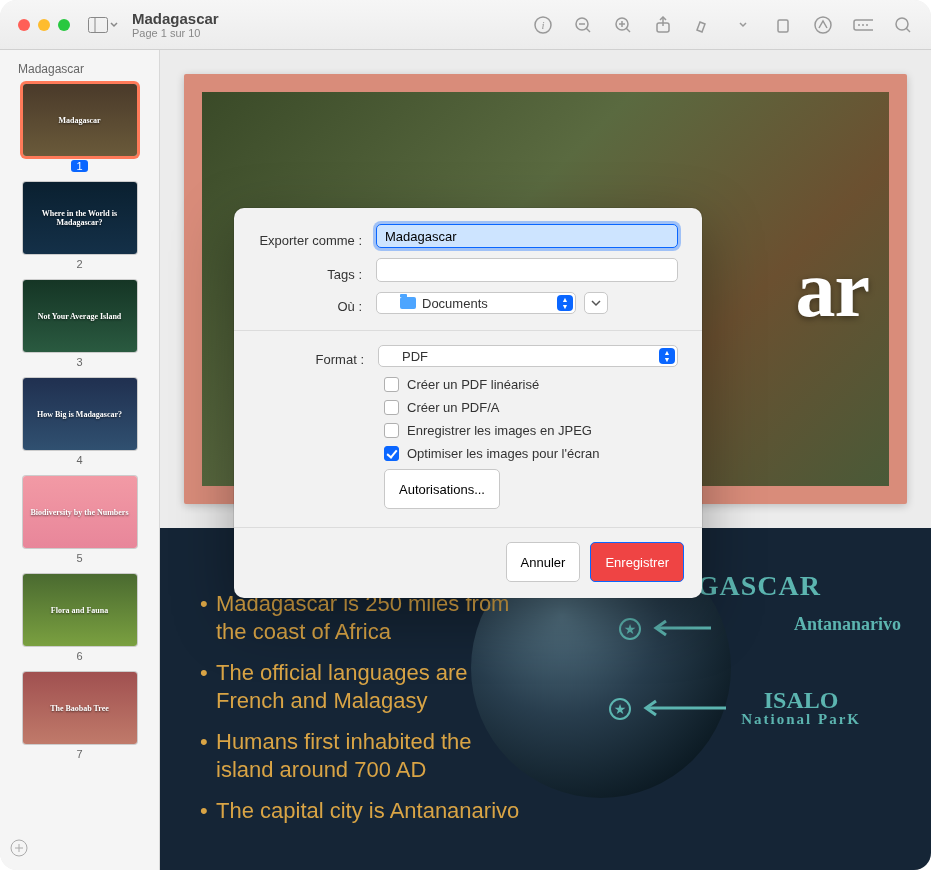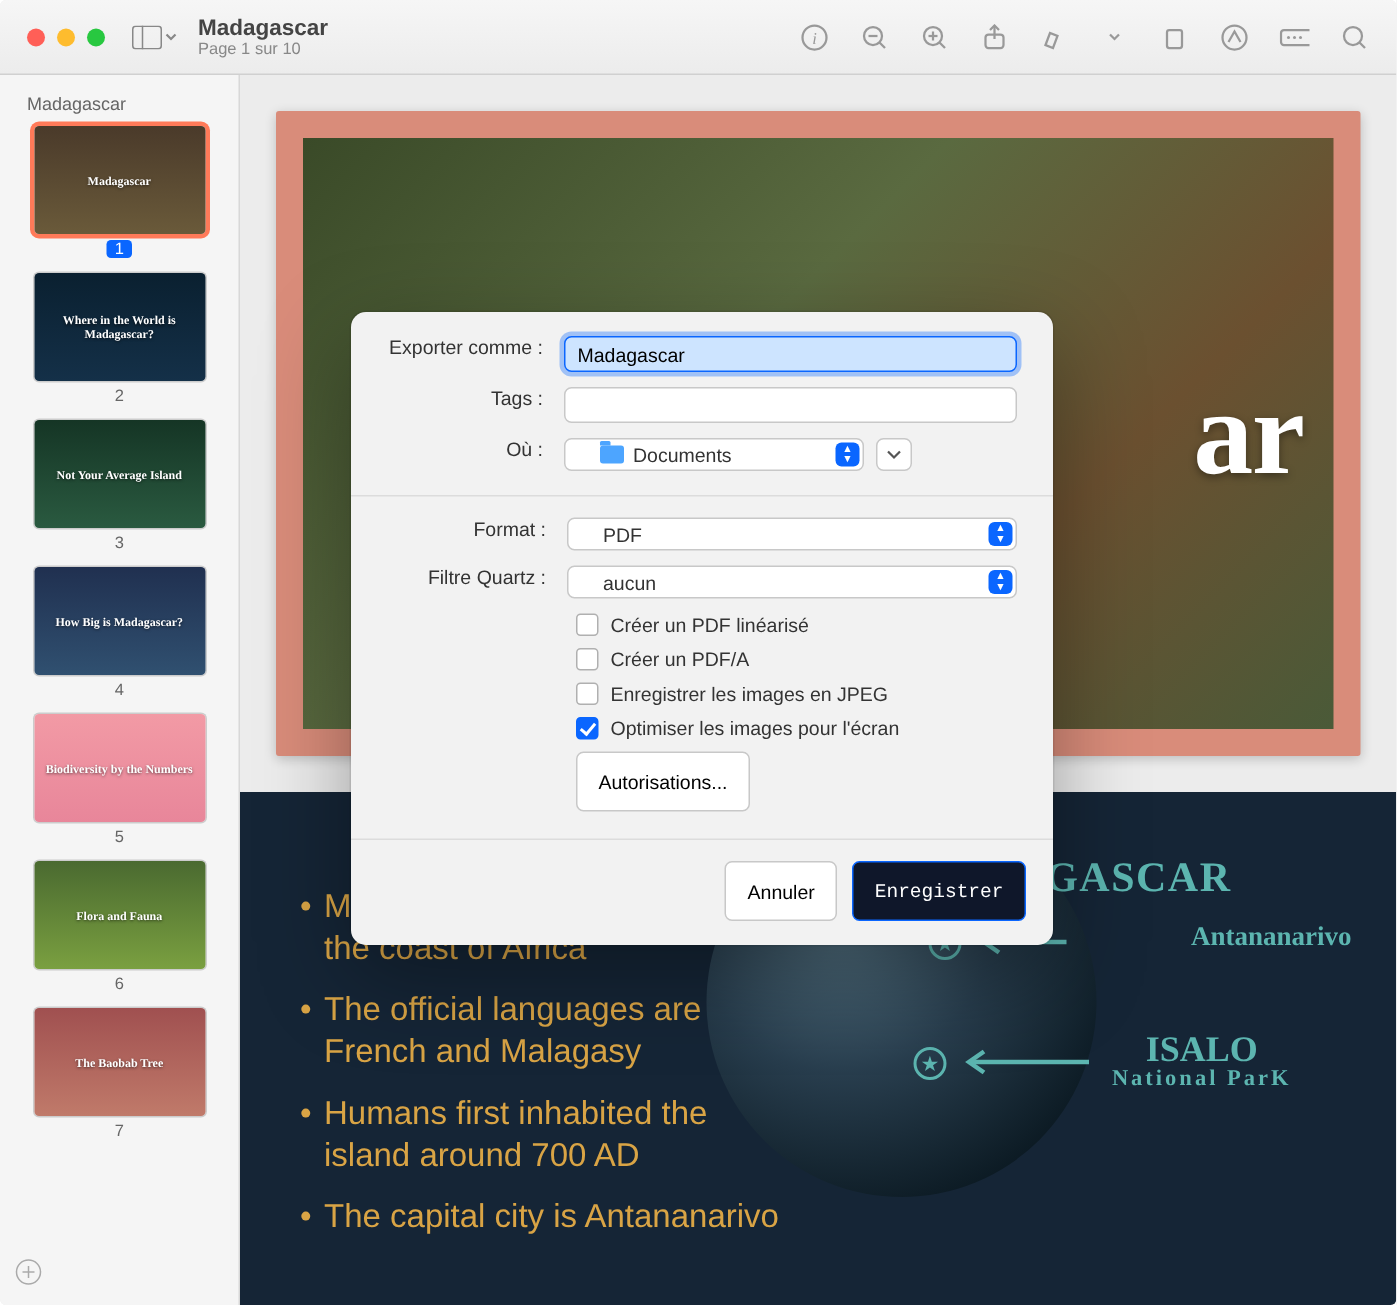--- a/index.html
+++ b/index.html
@@ -1,17 +1,17 @@
 <!DOCTYPE html>
 <html><head>
 <meta charset="utf-8">
 <style>
   * { box-sizing: border-box; margin: 0; padding: 0; }
   body { font-family: -apple-system, BlinkMacSystemFont, "Segoe UI", Helvetica, Arial, sans-serif; background: #fff; width: 931px; height: 870px; overflow: hidden; }
-  .window { width: 931px; height: 870px; background: #ececec; border-radius: 4px; overflow: hidden; display: flex; flex-direction: column; position: relative; }
+  .window { width: 931px; height: 870px; background: #ececec; border-radius: 17px; overflow: hidden; display: flex; flex-direction: column; position: relative; }
   .titlebar { height: 50px; display: flex; align-items: center; padding: 0 18px; background: linear-gradient(#f6f6f6,#ececec); border-bottom: 1px solid #d0d0d0; }
   .traffic { display: flex; gap: 8px; }
   .traffic span { width: 12px; height: 12px; border-radius: 50%; display: inline-block; }
   .tr-close { background: #ff5f57; }
   .tr-min { background: #febc2e; }
   .tr-max { background: #28c840; }
   .sidebar-toggle { margin-left: 18px; color: #808080; display:flex; align-items:center; gap:2px; }
   .doc-title { margin-left: 14px; }
   .doc-title .t1 { font-weight: 600; font-size: 15px; color: #444; }
   .doc-title .t2 { font-size: 11px; color: #888; }
@@ -39,36 +39,36 @@
   .globe { position:absolute; right:200px; top:10px; width:260px; height:260px; border-radius:50%; background: radial-gradient(circle at 35% 30%, #5a7a8a 0%, #2a4050 40%, #0a1820 80%); opacity:0.9; }
   .annot { position:absolute; font-family: "Brush Script MT","Comic Sans MS",cursive; font-size:24px; color:#5cb5b0; font-weight:bold; }
   .annot1 { right:110px; top:42px; font-size:28px; letter-spacing:1px; }
   .annot2 { right:30px; top:86px; font-size:18px; }
   .annot3 { right:70px; top:160px; font-size:24px; text-align:center; line-height:1; }
   .annot3 .sub { display:block; font-size:15px; letter-spacing:2px; }
   .arrow { stroke:#5cb5b0; stroke-width:3; fill:none; }
   .star { position:absolute; width:22px; height:22px; border:2px solid #5cb5b0; border-radius:50%; display:flex; align-items:center; justify-content:center; color:#5cb5b0; font-size:14px; }
   .modal { position:absolute; left:234px; top:208px; width:468px; background:#f2f2f2; border-radius:10px; box-shadow: 0 20px 60px rgba(0,0,0,0.35), 0 0 0 1px rgba(0,0,0,0.08); font-size:13px; color:#333; overflow:hidden; }
   .modal-section { padding:16px 24px; }
-  .modal-row { display:flex; align-items:flex-start; margin-bottom:10px; gap:8px; }
+  .modal-row { display:flex; align-items:flex-end; margin-bottom:10px; gap:8px; }
   .modal-label { width:110px; text-align:right; padding-right:6px; color:#333; }
   .modal-input { flex:1; height:24px; border:1px solid #c8c8c8; border-radius:5px; padding:0 8px; background:#fff; font-size:13px; }
   .modal-input.selected { box-shadow: 0 0 0 3px rgba(10,102,255,0.35); border-color:#0a66ff; background:#cde4ff; }
   .modal-sep { height:1px; background:#dcdcdc; }
   .popup-select { flex:1; height:22px; border:1px solid #c8c8c8; border-radius:5px; background:#fff; display:flex; align-items:center; padding:0 23px; position:relative; }
   .popup-select .arrows { position:absolute; right:2px; top:2px; bottom:2px; width:16px; background:#0a66ff; border-radius:4px; display:flex; flex-direction:column; align-items:center; justify-content:center; font-size:7px; color:#fff; line-height:0.9; padding-top: 1px;}
   .folder-ico { width:16px; height:12px; background:#4da5ff; border-radius:2px; margin-right:6px; position:relative; }
   .folder-ico:before { content:""; position:absolute; left:0; top:-3px; width:7px; height:3px; background:#4da5ff; border-radius:1px 1px 0 0; }
   .expander { width:24px; height:22px; border:1px solid #c8c8c8; border-radius:5px; display:flex; align-items:center; justify-content:center; color:#555; background:#fff; font-size:10px; }
   .checkbox-row { display:flex; align-items:center; margin-bottom:8px; margin-left:126px; gap:8px; }
   .check { width:15px; height:15px; border:1px solid #b0b0b0; border-radius:3px; background:#fff; position:relative; }
   .check.checked { background:#0a66ff; border-color:#0a66ff; }
   .check.checked:after { content:""; position:absolute; left:4px; top:1px; width:4px; height:8px; border:solid #fff; border-width:0 2px 2px 0; transform:rotate(40deg); }
   .btn { height:40px; padding:0 14px; border:1px solid #c8c8c8; border-radius:5px; background:#fff; font-size:13px; display:inline-flex; align-items:center; justify-content:center; }
-  .btn.primary { background:#0f172a; border-color:#0a66ff; color:#fff; font-weight:500;font-family:Liberation Mono, monospace; }
+  .btn.primary { background:#ef4444; border-color:#0a66ff; color:#fff; font-weight:500; }
   .actions { display:flex; justify-content:flex-end; gap:10px; padding:14px 18px 16px; }
 
   .thumb.t1 { background:linear-gradient(#4a3a2a,#6a5a3a); }
   .thumb.t2 { background:linear-gradient(#0a2030,#143048); }
   .thumb.t3 { background:linear-gradient(#153525,#2a5a40); }
   .thumb.t4 { background:linear-gradient(#203050,#305070); }
   .thumb.t5 { background:linear-gradient(#f29aa5,#e8869a); }
   .thumb.t6 { background:linear-gradient(#4a6a30,#7aa040); }
   .thumb.t7 { background:linear-gradient(#a05050,#c07a6a); }
   .thumb .tl { font-family:Georgia,serif; font-weight:bold; text-shadow:0 1px 2px rgba(0,0,0,0.6); position:relative; z-index:1; }
@@ -279,27 +279,20 @@
     </div>
     <div class="modal-sep"></div>
     <div class="modal-section" style="padding-top:14px; padding-bottom:10px;">
       <div class="modal-row">
         <div class="modal-label" style="width:112px;">Format :</div>
         <div class="popup-select">
           <span>PDF</span>
           <span class="arrows">▲<br>▼</span>
         </div>
       </div>
-      <div class="modal-row">
-        <div class="modal-label" style="width:112px;">Filtre Quartz :</div>
-        <div class="popup-select">
-          <span>aucun</span>
-          <span class="arrows">▲<br>▼</span>
-        </div>
-      </div>
       <div id="checkboxes">
           <div class="checkbox-row">
             <div class="check"></div>
             <span>Créer un PDF linéarisé</span>
           </div>
           <div class="checkbox-row">
             <div class="check"></div>
             <span>Créer un PDF/A</span>
           </div>
           <div class="checkbox-row">

